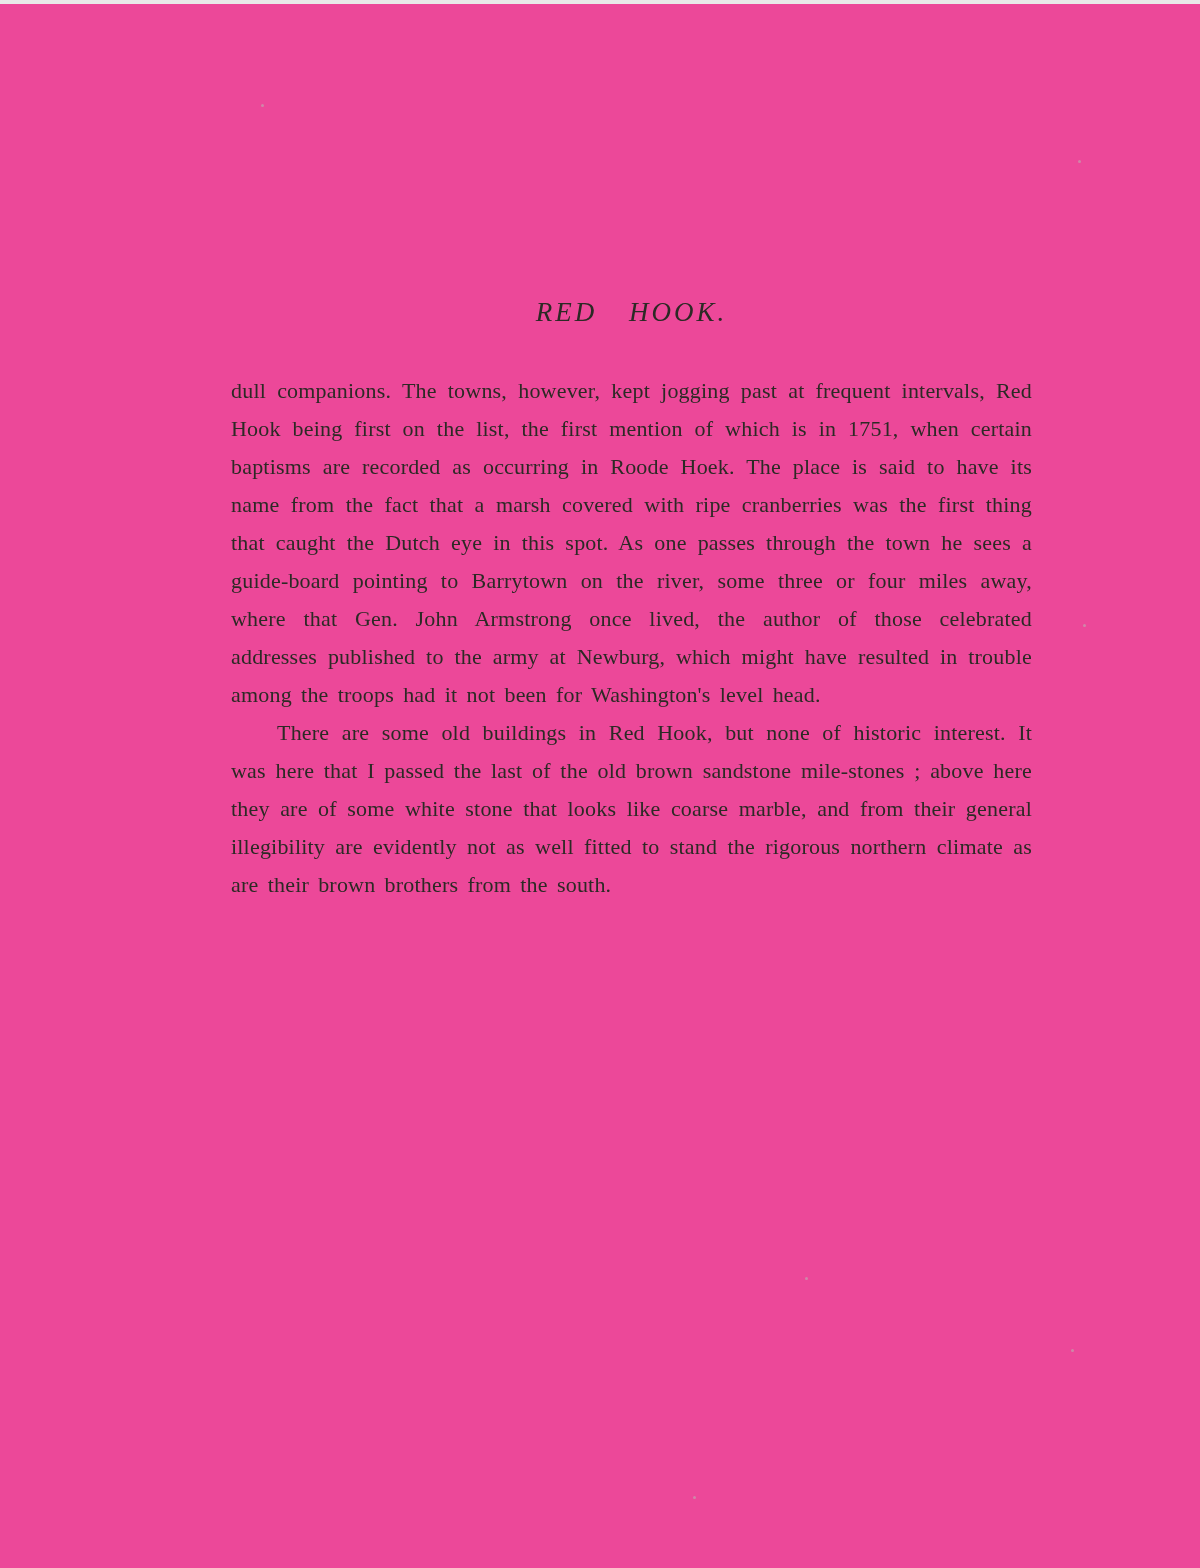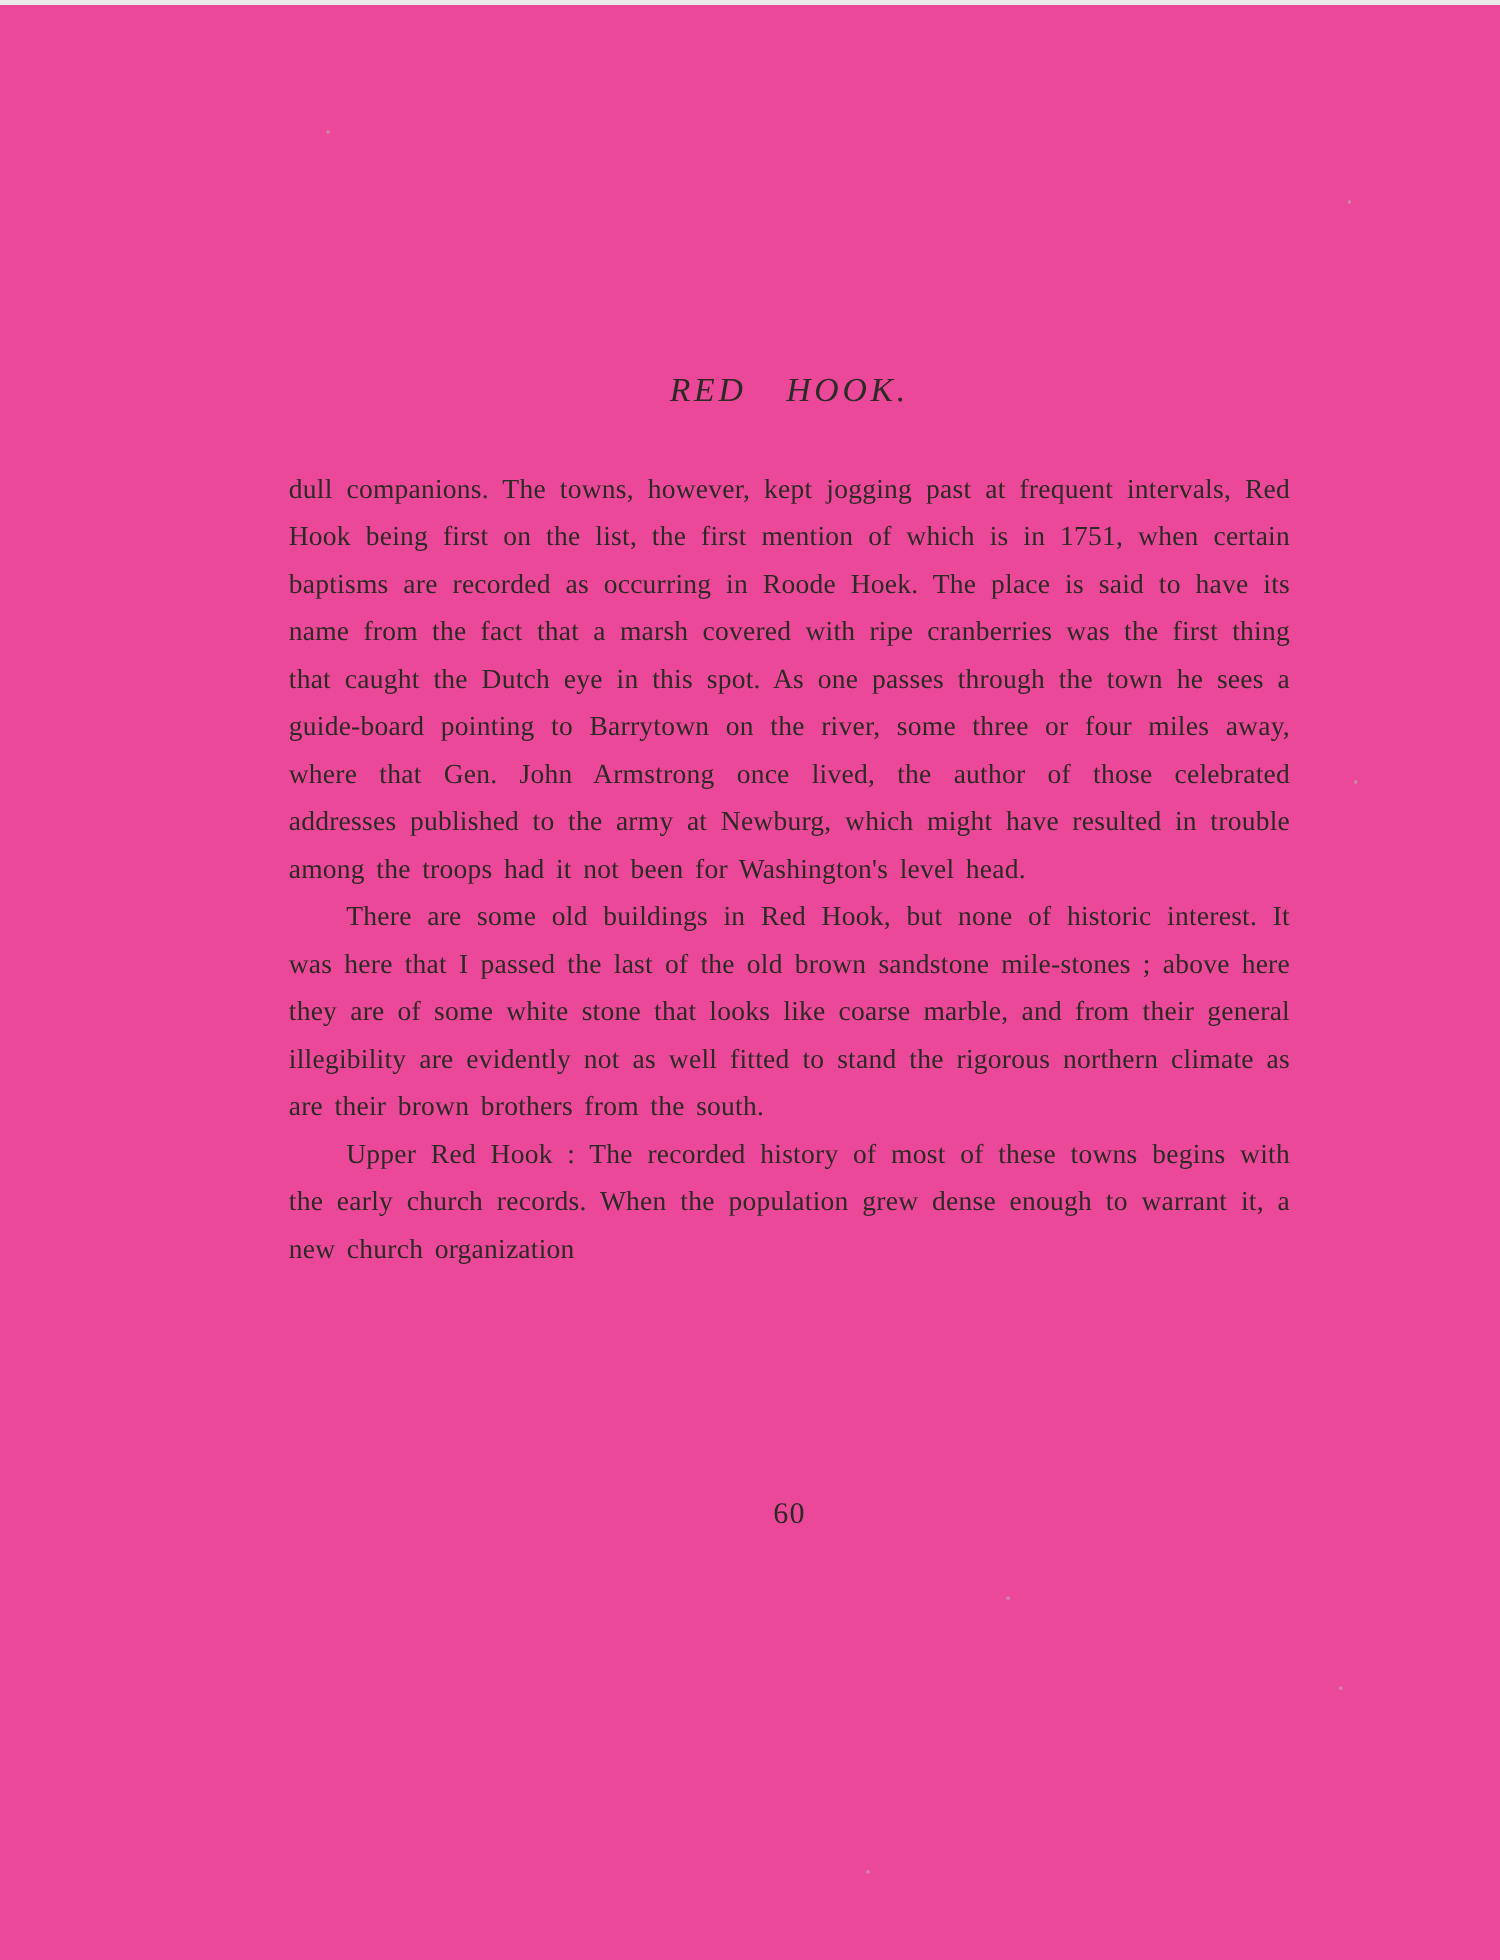--- a/index.html
+++ b/index.html
@@ -93,19 +93,17 @@
   <span class="speck s4"></span>
   <span class="speck s5"></span>
   <span class="speck s6"></span>
 
   <div class="text-block">
     <h1 class="title">RED HOOK.</h1>
 
     <div class="body-text">
       <p class="no-indent">dull companions.  The towns, however, kept jogging past at frequent intervals, Red Hook being first on the list, the first mention of which is in 1751, when certain baptisms are recorded as occurring in Roode Hoek.  The place is said to have its name from the fact that a marsh covered with ripe cranberries was the first thing that caught the Dutch eye in this spot.  As one passes through the town he sees a guide-board pointing to Barrytown on the river, some three or four miles away, where that Gen. John Armstrong once lived, the author of those celebrated addresses published to the army at Newburg, which might have resulted in trouble among the troops had it not been for Washington's level head.</p>
       <p class="indent">There are some old buildings in Red Hook, but none of historic interest.  It was here that I passed the last of the old brown sandstone mile-stones ;  above here they are of some white stone that looks like coarse marble, and from their general illegibility are evidently not as well fitted to stand the rigorous northern climate as are their brown brothers from the south.</p>
-      <p class="indent">Upper Red Hook :  The recorded history of most of these towns begins with the early church records.  When the population grew dense enough to warrant it, a new church organization</p>
     </div>
   </div>
 
-  <div class="page-number">60</div>
 
 </div>
 
 </body></html>

